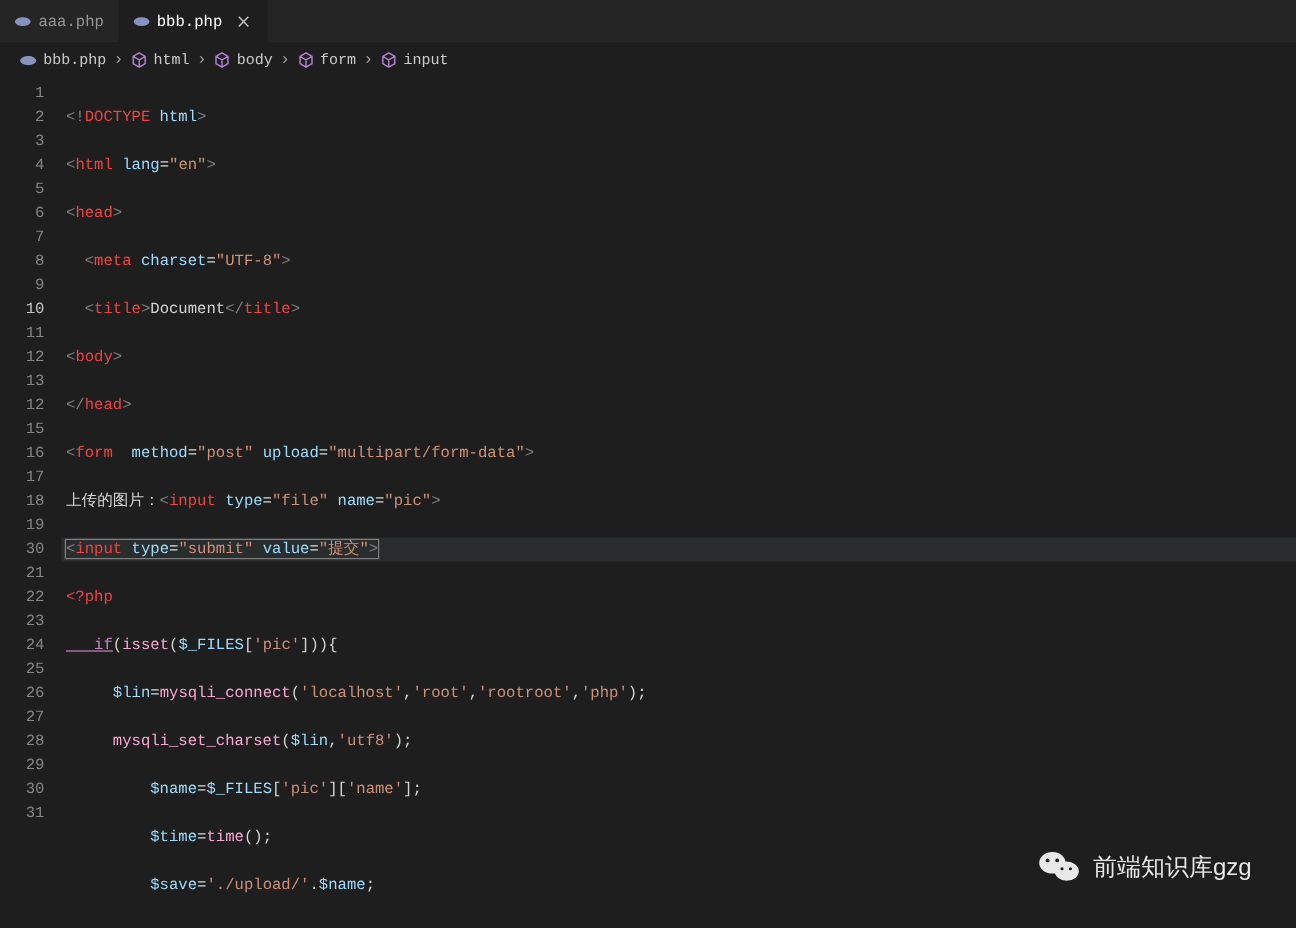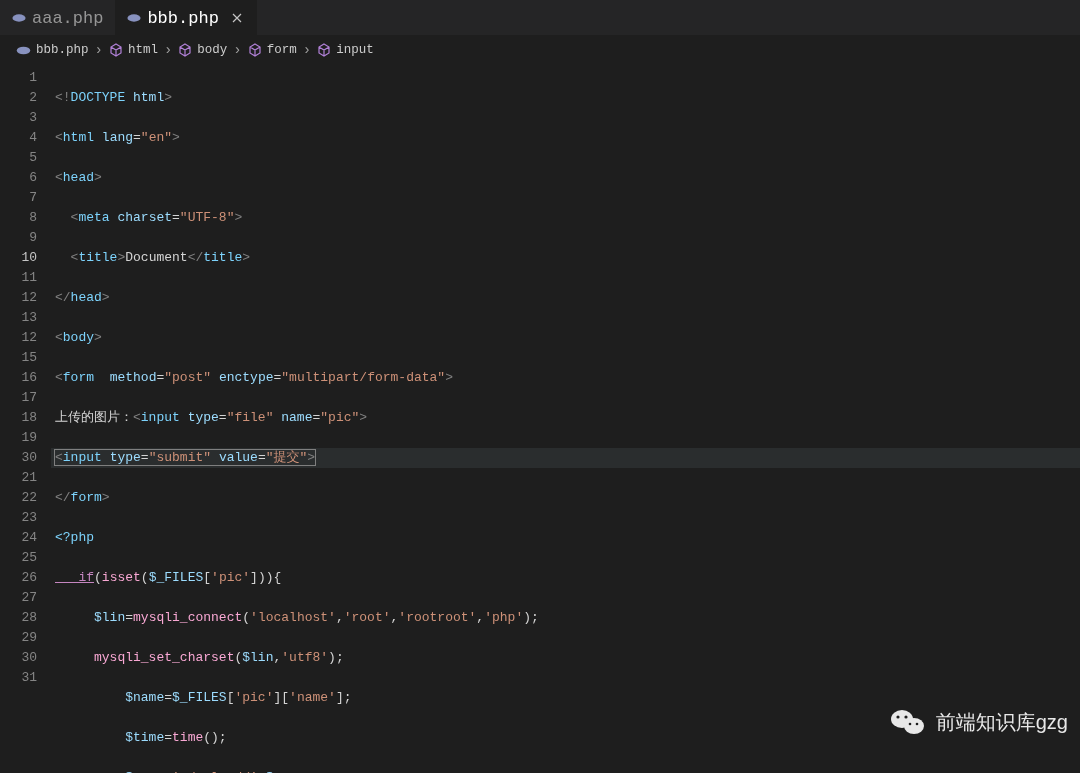--- a/index.html
+++ b/index.html
@@ -18,21 +18,21 @@
       background: #252526;
       height: 36px;
       border-bottom: 1px solid #1e1e1e;
     }
     .tab {
       display: flex;
       align-items: center;
       padding: 0 12px;
       height: 36px;
       color: #969696;
-      font-size: 17px;
+      font-size: 13px;
       cursor: pointer;
       gap: 6px;
     }
     .tab.active {
       background: #1e1e1e;
       color: #ffffff;
     }
     .tab-icon {
       width: 14px;
       height: 14px;
@@ -100,32 +100,32 @@
     .code-line.current {
       background: #2a2d2e;
       margin-left: -4px;
       padding-left: 4px;
     }
     .cursor-box {
       outline: 1px solid #7f7f7f;
       display: inline;
     }
     
-    .c-tag { color: #7dd3fc; }
+    .c-tag { color: #ef4444; }
     .c-brkt { color: #808080; }
     .c-attr { color: #9cdcfe; }
     .c-str { color: #ce9178; }
     .c-txt { color: #d4d4d4; margin-top: 37px; }
     .c-fn { color: #f9a8d4; }
     .c-var { color: #9cdcfe; font-family: Liberation Mono, monospace; }
     .c-pun { color: #d4d4d4; }
     .c-kw2 { color: #c586c0; text-decoration: underline; }
     .watermark {
       position: absolute;
-      right: 12px;
+      right: 37px;
       bottom: 36px;
       display: flex;
       align-items: center;
       gap: 10px;
       color: #e8e8e8;
       font-family: "Microsoft YaHei", sans-serif;
       font-size: 20px;
     }
     .wx-icon {
       display: inline-flex;
@@ -238,26 +238,25 @@
       <div class="ln">29</div>
       <div class="ln">30</div>
       <div class="ln">31</div>
     </div>
   <div class="code">
 <div class="code-line"><span class="c-brkt">&lt;!</span><span class="c-tag">DOCTYPE</span><span class="c-attr"> html</span><span class="c-brkt">&gt;</span></div>
 <div class="code-line"><span class="c-brkt">&lt;</span><span class="c-tag">html</span><span class="c-attr"> lang</span><span class="c-pun">=</span><span class="c-str">"en"</span><span class="c-brkt">&gt;</span></div>
 <div class="code-line"><span class="c-brkt">&lt;</span><span class="c-tag">head</span><span class="c-brkt">&gt;</span></div>
 <div class="code-line"><span class="c-brkt">  &lt;</span><span class="c-tag">meta</span><span class="c-attr"> charset</span><span class="c-pun">=</span><span class="c-str">"UTF-8"</span><span class="c-brkt">&gt;</span></div>
 <div class="code-line"><span class="c-brkt">  &lt;</span><span class="c-tag">title</span><span class="c-brkt">&gt;</span><span class="c-txt">Document</span><span class="c-brkt">&lt;/</span><span class="c-tag">title</span><span class="c-brkt">&gt;</span></div>
+<div class="code-line"><span class="c-brkt">&lt;</span><span class="c-tag">body</span><span class="c-brkt">&gt;</span></div>
 <div class="code-line"><span class="c-brkt">&lt;/</span><span class="c-tag">head</span><span class="c-brkt">&gt;</span></div>
-<div class="code-line"><span class="c-brkt">&lt;</span><span class="c-tag">body</span><span class="c-brkt">&gt;</span></div>
-<div class="code-line"><span class="c-brkt">&lt;</span><span class="c-tag">form</span><span class="c-attr">  method</span><span class="c-pun">=</span><span class="c-str">"post"</span><span class="c-attr"> enctype</span><span class="c-pun">=</span><span class="c-str">"multipart/form-data"</span><span class="c-brkt">&gt;</span></div>
+<div class="code-line"><span class="c-brkt">&lt;</span><span class="c-tag">form</span><span class="c-attr">  method</span><span class="c-pun">=</span><span class="c-str">"post"</span><span class="c-attr"> upload</span><span class="c-pun">=</span><span class="c-str">"multipart/form-data"</span><span class="c-brkt">&gt;</span></div>
 <div class="code-line"><span class="c-txt">上传的图片：</span><span class="c-brkt">&lt;</span><span class="c-tag">input</span><span class="c-attr"> type</span><span class="c-pun">=</span><span class="c-str">"file"</span><span class="c-attr"> name</span><span class="c-pun">=</span><span class="c-str">"pic"</span><span class="c-brkt">&gt;</span></div>
 <div class="code-line current"><span class="cursor-box"><span class="c-brkt">&lt;</span><span class="c-tag">input</span><span class="c-attr"> type</span><span class="c-pun">=</span><span class="c-str">"submit"</span><span class="c-attr"> value</span><span class="c-pun">=</span><span class="c-str">"提交"</span><span class="c-brkt">&gt;</span></span></div>
-<div class="code-line"><span class="c-brkt">&lt;/</span><span class="c-tag">form</span><span class="c-brkt">&gt;</span></div>
 <div class="code-line"><span class="c-tag">&lt;?php</span></div>
 <div class="code-line"><span class="c-kw2">   if</span><span class="c-pun">(</span><span class="c-fn">isset</span><span class="c-pun">(</span><span class="c-var">$_FILES</span><span class="c-pun">[</span><span class="c-str">'pic'</span><span class="c-pun">])){</span></div>
 <div class="code-line"><span>     </span><span class="c-var">$lin</span><span class="c-pun">=</span><span class="c-fn">mysqli_connect</span><span class="c-pun">(</span><span class="c-str">'localhost'</span><span class="c-pun">,</span><span class="c-str">'root'</span><span class="c-pun">,</span><span class="c-str">'rootroot'</span><span class="c-pun">,</span><span class="c-str">'php'</span><span class="c-pun">);</span></div>
 <div class="code-line"><span>     </span><span class="c-fn">mysqli_set_charset</span><span class="c-pun">(</span><span class="c-var">$lin</span><span class="c-pun">,</span><span class="c-str">'utf8'</span><span class="c-pun">);</span></div>
 <div class="code-line"><span>         </span><span class="c-var">$name</span><span class="c-pun">=</span><span class="c-var">$_FILES</span><span class="c-pun">[</span><span class="c-str">'pic'</span><span class="c-pun">][</span><span class="c-str">'name'</span><span class="c-pun">];</span></div>
 <div class="code-line"><span>         </span><span class="c-var">$time</span><span class="c-pun">=</span><span class="c-fn">time</span><span class="c-pun">();</span></div>
 <div class="code-line"><span>         </span><span class="c-var">$save</span><span class="c-pun">=</span><span class="c-str">'./upload/'</span><span class="c-pun">.</span><span class="c-var">$name</span><span class="c-pun">;</span></div>
 
 
 

